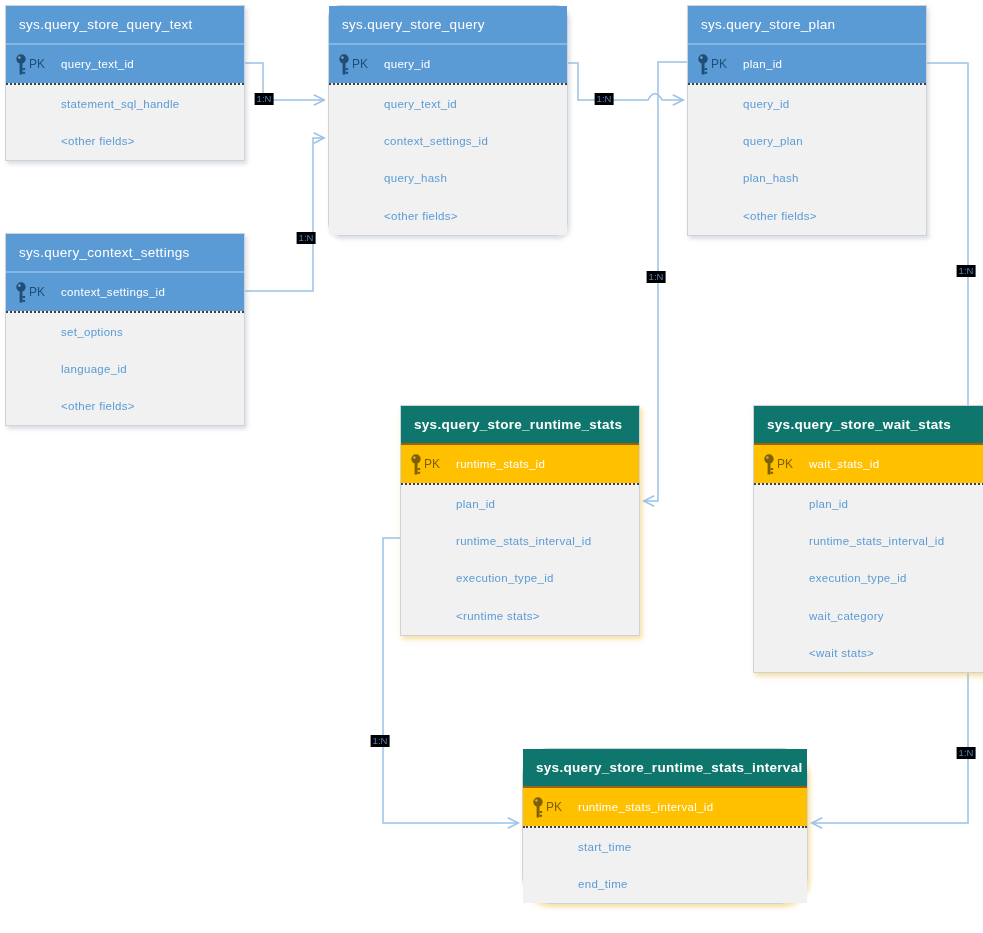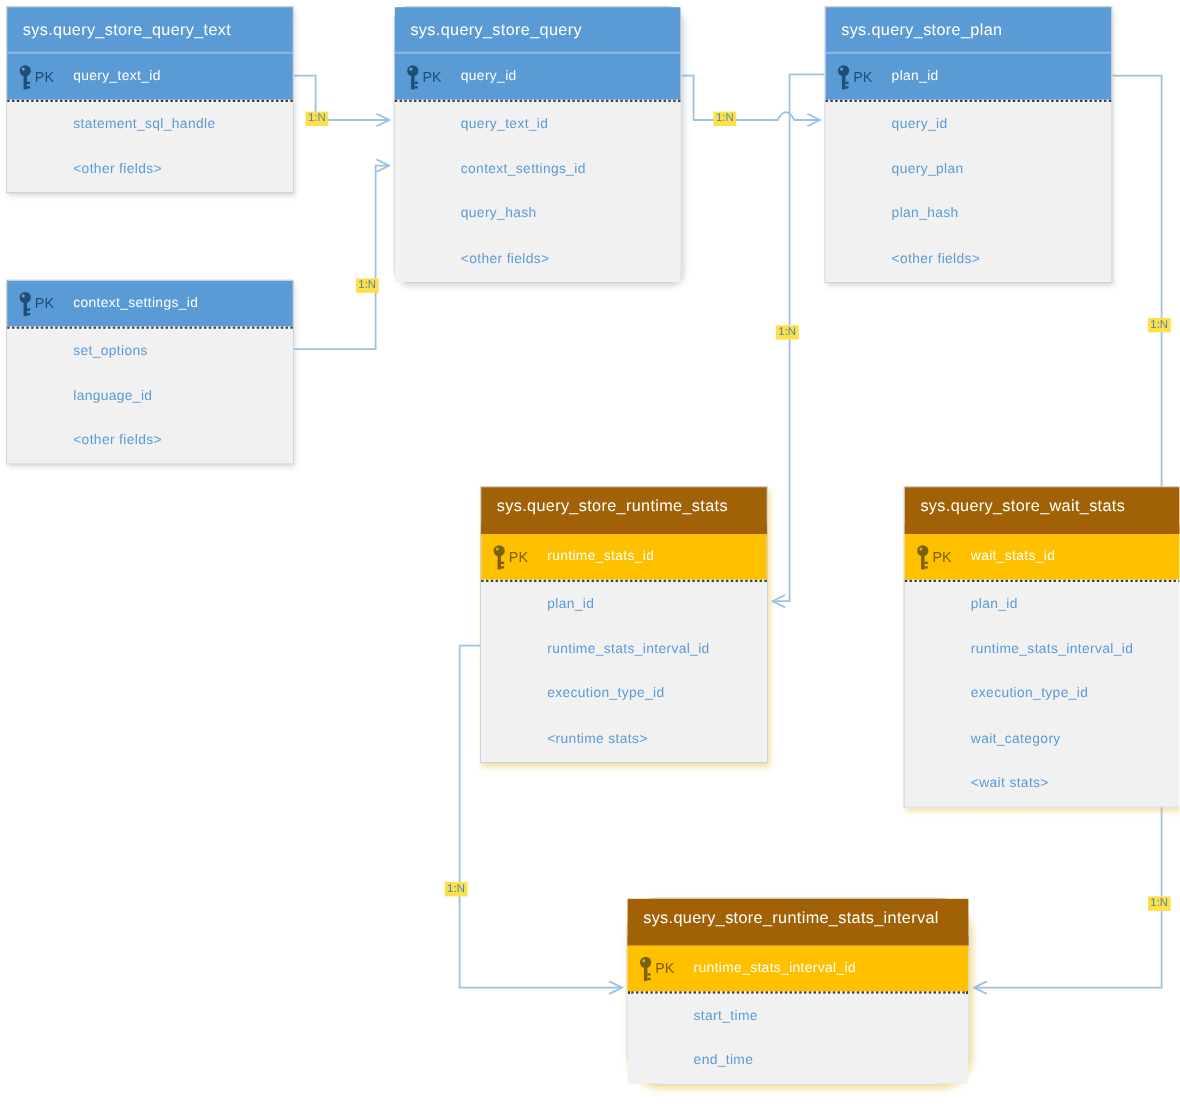--- a/index.html
+++ b/index.html
@@ -32,21 +32,21 @@
   .tbl-header {
     height: 39px;
     display: flex;
     align-items: center;
     padding-left: 13px;
     color: #ffffff;
     font-size: 13.5px;
     letter-spacing: 0.3px;
   }
   .blue   .tbl-header { background: #5B9BD5; border-bottom: 2px solid #87b6e2; }
-  .orange .tbl-header { background: #a16207; border-bottom: 8px solid #a16207; }
+  .orange .tbl-header { background: #0f766e; border-bottom: 2px solid #a16207; font-weight: bold; }
 
   .tbl-pk-row {
     position: relative;
     height: 38px;
     display: flex;
     align-items: center;
   }
   .blue   .tbl-pk-row { background: #5B9BD5; }
   .orange .tbl-pk-row { background: #FFC000; }
 
@@ -83,21 +83,21 @@
   .field-name {
     color: #5B9BD5;
     font-size: 11.5px;
     letter-spacing: 0.3px;
   }
 
   
   .rel-label {
     position: absolute;
     transform: translate(-50%, -50%);
-    background: #fde047;
+    background: #000000;
     color: #4f81bd;
     font-size: 9.5px;
     padding: 0 2px;
     line-height: 12px;
     white-space: nowrap;
   }
 </style>
 </head>
 <body>
 
@@ -207,20 +207,21 @@
           </div>
           <div class="field-row">
             <span class="field-name">plan_hash</span>
           </div>
           <div class="field-row">
             <span class="field-name">&lt;other fields&gt;</span>
           </div>
         </div>
   </div>
       <div class="er-table blue" style="left: 5px; top: 233px; width: 240px;">
+    <div class="tbl-header">sys.query_context_settings</div>
     <div class="tbl-pk-row">
       <span class="key-icon">
         <svg width="12" height="21" viewBox="0 0 12 21">
           <circle cx="6" cy="5" r="4.7" fill="currentColor"></circle>
           <circle cx="4.4" cy="3.6" r="1.3" fill="rgba(255,255,255,0.45)"></circle>
           <rect x="4.6" y="9" width="2.9" height="11.5" fill="currentColor"></rect>
           <rect x="7.5" y="14" width="2.6" height="2" fill="currentColor"></rect>
           <rect x="7.5" y="17.8" width="2.6" height="2" fill="currentColor"></rect>
         </svg>
       </span>

